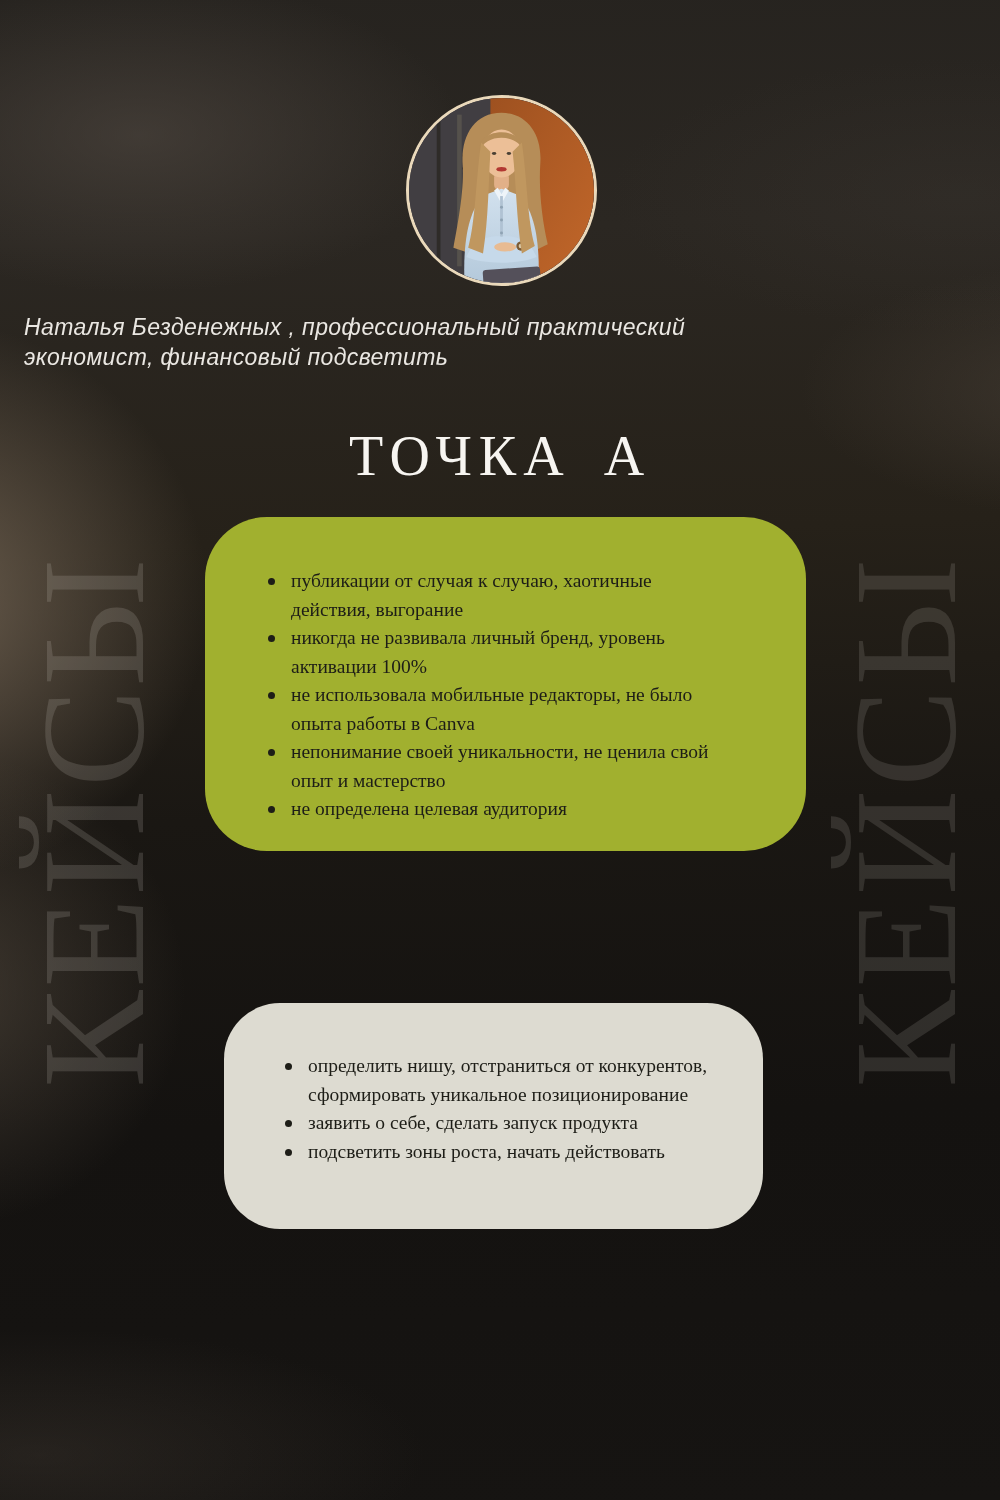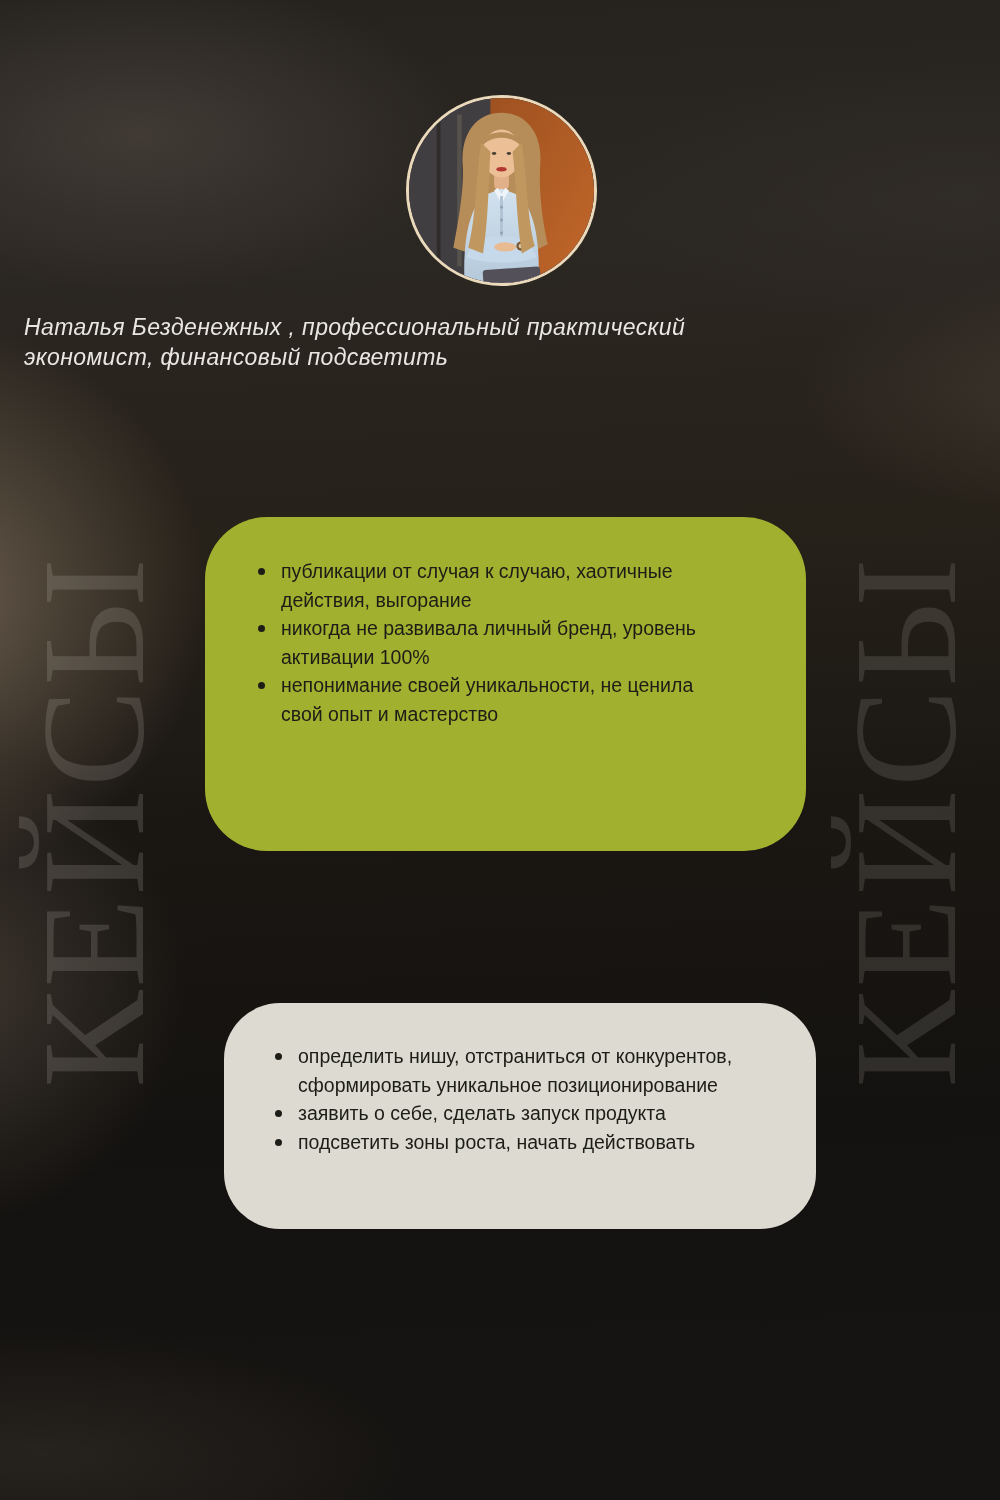--- a/index.html
+++ b/index.html
@@ -55,24 +55,24 @@
   .heading.point-a { top:428px; }
   .heading.request { top:904px; }
 
   
   .card { position:absolute; box-sizing:border-box; }
   .card.green {
     left:205px; top:517px; width:601px; height:334px;
     background:var(--card-green, #a1b02f); border-radius:62px;
   }
   .card.cream {
-    left:224px; top:1003px; width:592px; height:226px;
+    left:224px; top:1003px; width:539px; height:226px;
     background:var(--card-cream, #dddbd1); border-radius:56px;
   }
-  .card ul { margin:4px; list-style:none; }
+  .card ul { margin:14px; list-style:none;font-family:Liberation Serif, serif; }
   .card.green ul { padding:36px 0 0 46px; width:452px; }
   .card.cream ul { padding:35px 0 0 44px; width:470px; }
   .card li {
     position:relative; padding-left:26px;
     font-size:19.5px; line-height:28.5px;
     color:var(--card-text, #1d1d17);
   }
   .card li::before {
     content:""; position:absolute; left:3px; top:11px;
     width:7px; height:7px; border-radius:50%;
@@ -126,26 +126,29 @@
       <path d="M78 48 C72 90 72 132 64 162 L80 168 C86 130 86 90 88 58 Z" fill="#c0975f"></path>
       <path d="M122 48 C128 90 128 132 136 160 L122 168 C116 130 116 92 112 58 Z" fill="#c0975f"></path>
     </svg>
   </div>
 
   <div class="caption">
     <div>Наталья Безденежных , профессиональный практический</div>
     <div>экономист, финансовый подсветить</div>
   </div>
 
+  <h2 class="heading point-a">ТОЧКА А</h2>
 
   <div class="card green">
     <ul>
       <li><span>публикации от случая к случаю, хаотичные действия, выгорание</span></li>
       <li><span>никогда не развивала личный бренд, уровень активации 100%</span></li>
+      <li><span>не использовала мобильные редакторы, не было опыта работы в Canva</span></li>
       <li><span>непонимание своей уникальности, не ценила свой опыт и мастерство</span></li>
+      <li><span>не определена целевая аудитория</span></li>
     </ul>
   </div>
 
 
   <div class="card cream">
     <ul>
       <li><span>определить нишу, отстраниться от конкурентов, сформировать уникальное позиционирование</span></li>
       <li><span>заявить о себе, сделать запуск продукта</span></li>
       <li><span>подсветить зоны роста, начать действовать</span></li>
     </ul>

